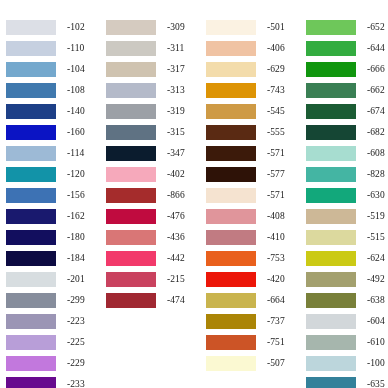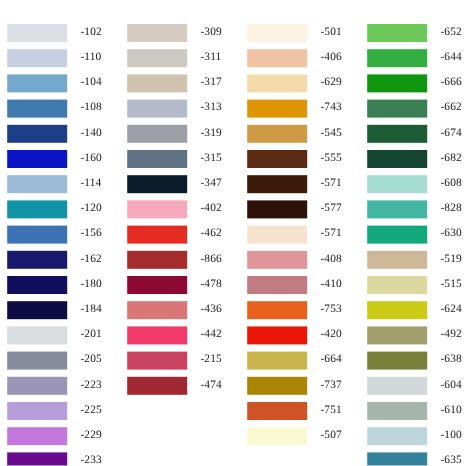--- a/index.html
+++ b/index.html
@@ -108,21 +108,21 @@
       <div class="swatch-row">
         <div class="swatch-chip" style="background: rgb(13, 11, 66);"></div>
         <span class="swatch-label">-184</span>
       </div>
       <div class="swatch-row">
         <div class="swatch-chip" style="background: rgb(215, 221, 224);"></div>
         <span class="swatch-label">-201</span>
       </div>
       <div class="swatch-row">
         <div class="swatch-chip" style="background: rgb(134, 141, 156);"></div>
-        <span class="swatch-label">-205</span>
+        <span class="swatch-label">-299</span>
       </div>
       <div class="swatch-row">
         <div class="swatch-chip" style="background: rgb(155, 149, 181);"></div>
         <span class="swatch-label">-223</span>
       </div>
       <div class="swatch-row">
         <div class="swatch-chip" style="background: rgb(184, 158, 216);"></div>
         <span class="swatch-label">-225</span>
       </div>
       <div class="swatch-row">
@@ -161,30 +161,26 @@
       </div>
       <div class="swatch-row">
         <div class="swatch-chip" style="background: rgb(11, 28, 46);"></div>
         <span class="swatch-label">-347</span>
       </div>
       <div class="swatch-row">
         <div class="swatch-chip" style="background: rgb(246, 169, 187);"></div>
         <span class="swatch-label">-402</span>
       </div>
       <div class="swatch-row">
-        <div class="swatch-chip" style="background: rgb(229, 44, 34);"></div>
-        <span class="swatch-label">-462</span>
-      </div>
-      <div class="swatch-row">
         <div class="swatch-chip" style="background: rgb(165, 44, 44);"></div>
         <span class="swatch-label">-866</span>
       </div>
       <div class="swatch-row">
-        <div class="swatch-chip" style="background: rgb(139, 9, 51);"></div>
-        <span class="swatch-label">-478</span>
+        <div class="swatch-chip" style="background: rgb(192, 11, 63);"></div>
+        <span class="swatch-label">-476</span>
       </div>
       <div class="swatch-row">
         <div class="swatch-chip" style="background: rgb(217, 118, 118);"></div>
         <span class="swatch-label">-436</span>
       </div>
       <div class="swatch-row">
         <div class="swatch-chip" style="background: rgb(242, 58, 107);"></div>
         <span class="swatch-label">-442</span>
       </div>
       <div class="swatch-row">

